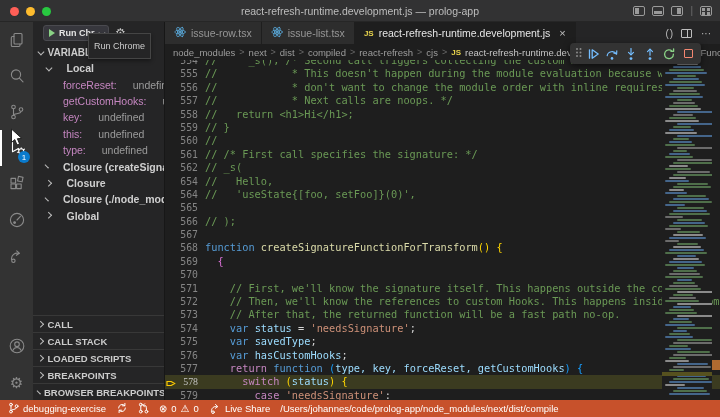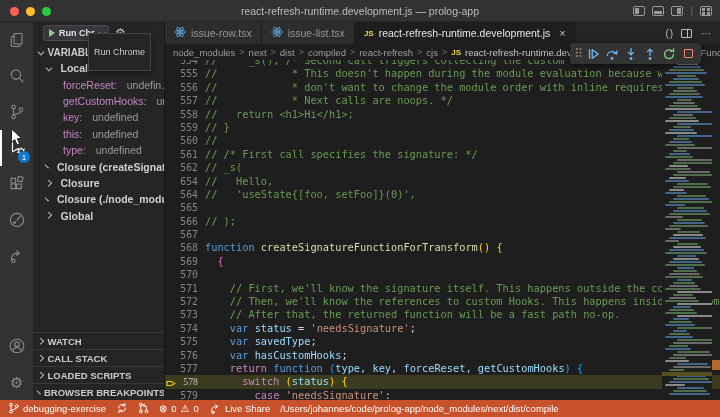--- a/index.html
+++ b/index.html
@@ -42,31 +42,31 @@
              display:flex; align-items:center; gap:4px; padding:0 5px; }
   .play-tri { width:0; height:0; border-left:6px solid #89d185; border-top:4px solid transparent; border-bottom:4px solid transparent; }
   .run-label { font-size:9px; color:#e4e4e4; font-weight:bold; white-space:nowrap; }
   .chev { width:4.5px; height:4.5px; border-right:1px solid #bbbbbb; border-bottom:1px solid #bbbbbb; display:inline-block; }
   .chev.down { transform:rotate(45deg) translateY(-1px); }
   .chev.right { transform:rotate(-45deg); }
   .more-dots { color:#c0c0c0; font-size:11px; letter-spacing:1px; }
   .pane-header { height:16px; display:flex; align-items:center; gap:5px; padding-left:5px;
                  font-size:10px; font-weight:bold; color:#cccccc; flex:none; }
   .tree { flex:none; }
-  .tree-row { height:16.4px; display:flex; align-items:center; gap:10px; font-size:10.5px; color:#cfcfcf; white-space:nowrap; overflow:hidden; }
+  .tree-row { height:16.4px; display:flex; align-items:center; gap:16px; font-size:10.5px; color:#cfcfcf; white-space:nowrap; overflow:hidden; }
   .tree-row .lbl { font-weight:bold; }
   .var-name { color:#c586c0; }
   .var-val { color:#9b9b9b; }
   .side-spacer { flex:1; }
   .side-sections { flex:none; }
   .section-row { height:17px; border-top:1px solid #383838; display:flex; align-items:center; gap:5px;
                  padding-left:5px; font-size:9.5px; font-weight:bold; color:#cccccc; white-space:nowrap; overflow:hidden; }
 
   .tooltip { position:absolute; left:88px; top:33px; z-index:60; background:#252526; border:1px solid #454545;
-             color:#cccccc; font-size:9px; padding:13px 5px; white-space:nowrap; box-shadow:0 2px 4px rgba(0,0,0,.4); }
+             color:#cccccc; font-size:9px; padding:7px 5px; white-space:nowrap; box-shadow:0 2px 4px rgba(0,0,0,.4); }
 
   
   .editor { flex:1; position:relative; background:#1e1e1e; overflow:hidden; }
   .tabbar { height:22px; background:#252526; display:flex; align-items:stretch; }
   .tab { display:flex; align-items:center; gap:5px; padding:0 9px; font-size:10.5px; color:#969696;
          background:#2d2d2d; border-right:1px solid #1e1e1e; white-space:nowrap; }
   .tab.active { background:#1e1e1e; color:#e6e6e6; }
   .tab .close { color:#c0c0c0; font-size:11px; margin-left:4px; }
   .js-chip { color:#e8d44d; font-weight:bold; font-size:8px; }
   .tab-actions { margin-left:auto; display:flex; align-items:center; gap:9px; padding:0 9px; color:#bdbdbd; font-size:10px; }
@@ -258,29 +258,33 @@
           </div>
           <div class="tree-row" style="padding-left:13px;">
             <span class="chev right"></span>
             <span class="lbl">Global</span>
           </div>
         </div>
       <div class="side-spacer"></div>
       <div class="side-sections">
           <div class="section-row">
             <span class="chev right"></span>
-            <span>WATCH</span>
+            <span>CALL</span>
           </div>
           <div class="section-row">
             <span class="chev right"></span>
             <span>CALL STACK</span>
           </div>
           <div class="section-row">
             <span class="chev right"></span>
             <span>LOADED SCRIPTS</span>
+          </div>
+          <div class="section-row">
+            <span class="chev right"></span>
+            <span>BREAKPOINTS</span>
           </div>
           <div class="section-row">
             <span class="chev right"></span>
             <span>BROWSER BREAKPOINTS</span>
           </div>
         </div>
     </div>
 
     <div class="editor">
       <div class="tabbar">

